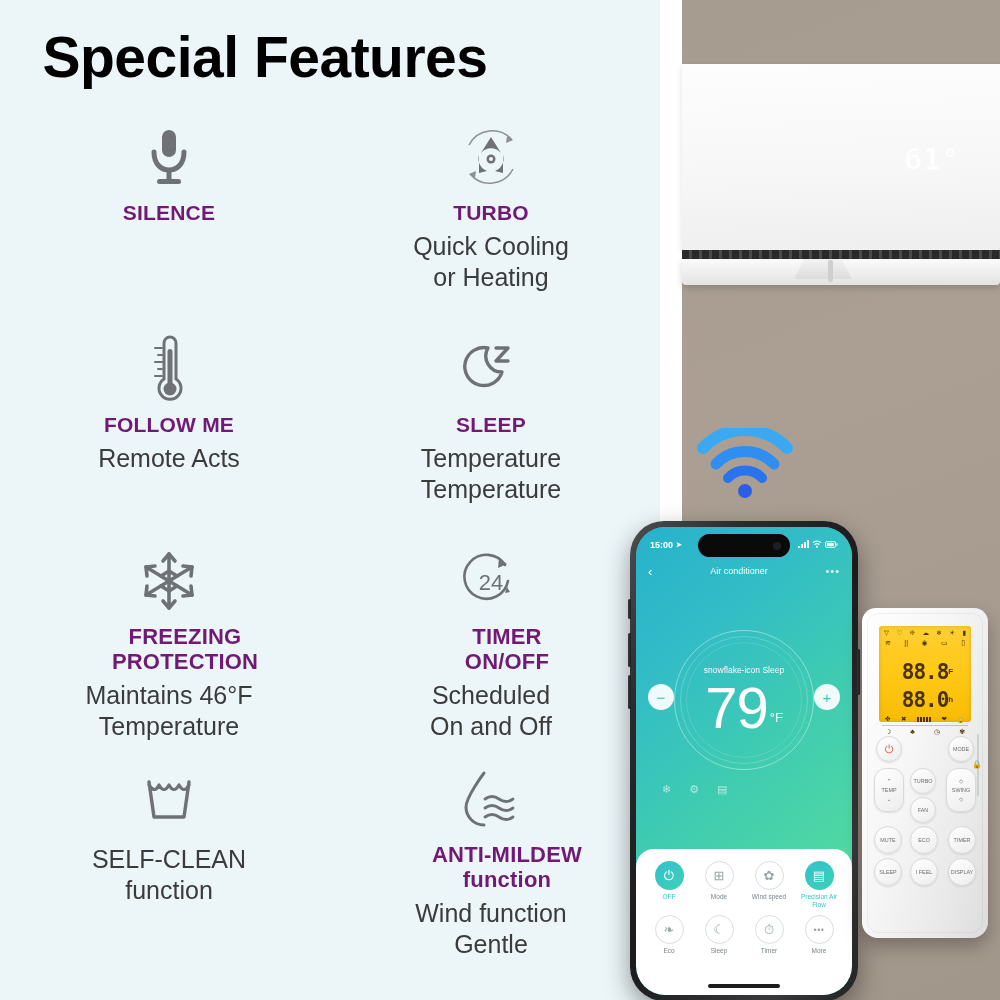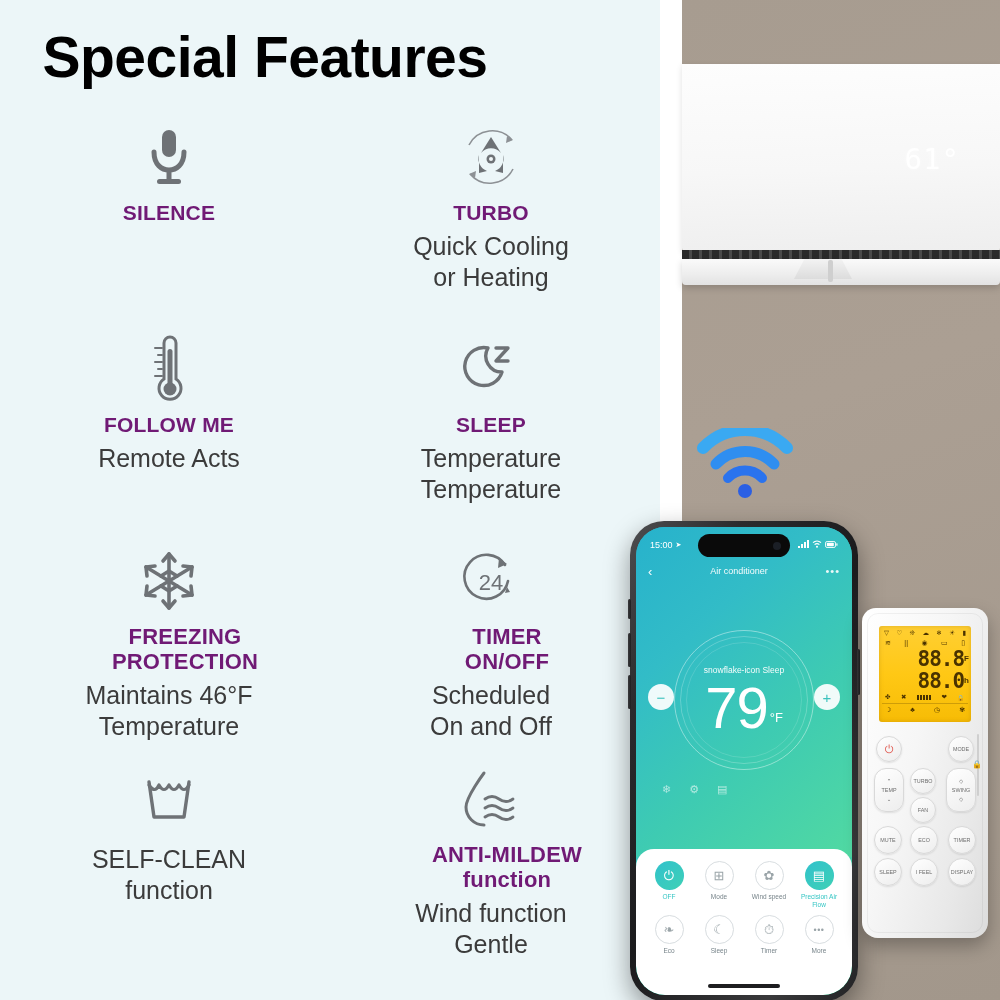--- a/index.html
+++ b/index.html
@@ -188,21 +188,21 @@
   #status-bar {
     position: absolute;
     left: 0; top: 8px;
     width: 216px; height: 20px;
     display: flex;
     align-items: center;
     justify-content: space-between;
     padding: 0 14px;
     color: #ffffff;
     font-size: 9px;
-    font-weight: normal;
+    font-weight: bold;
   }
   .status-left { display: flex; align-items: center; gap: 3px; }
   .status-right { display: flex; align-items: center; gap: 3px; }
 
   #app-header {
     position: absolute;
     left: 0; top: 34px;
     width: 216px; height: 20px;
     display: flex;
     align-items: center;
@@ -386,25 +386,25 @@
     display: flex;
     justify-content: space-between;
     font-size: 7px;
     line-height: 9px;
     padding: 1px 3px 0 3px;
   }
   #lcd-digits {
     font-family: "DejaVu Sans Mono", monospace;
     font-size: 21px;
     font-weight: bold;
-    line-height: 22px;
+    line-height: 28px;
     letter-spacing: -1px;
-    text-align: right;
+    text-align: center;
     padding-left: 4px;
-    margin-top: 1px;
+    margin-top: 11px;
   }
   .lcd-unit {
     font-size: 8px;
     font-family: "Liberation Sans", sans-serif;
     vertical-align: top;
   }
   .lcd-row-bars {
     display: flex;
     align-items: center;
     gap: 2px;

